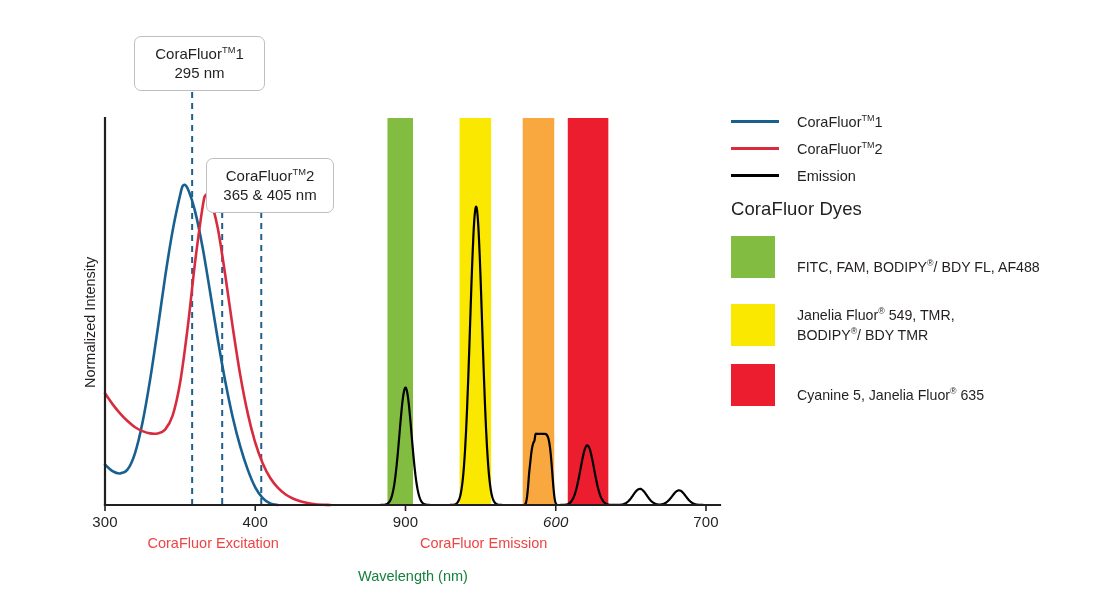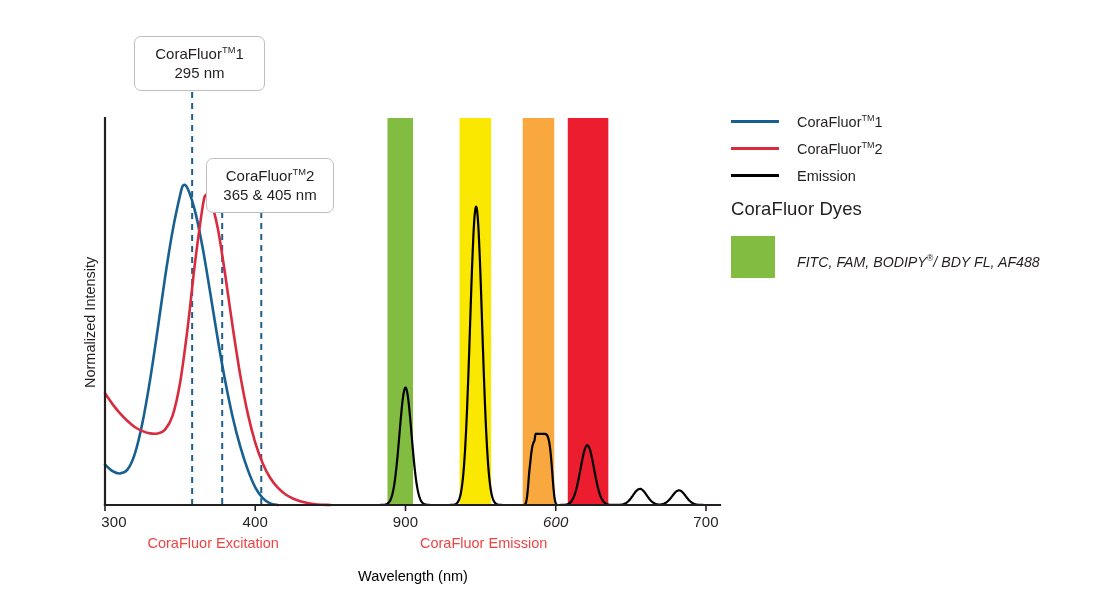--- a/index.html
+++ b/index.html
@@ -68,21 +68,21 @@
   .axis-caption {
     position: absolute;
     font-size: 14.5px;
     color: #ef4444;
     transform: translateX(-50%);
     white-space: nowrap;
   }
   .axis-title-x {
     position: absolute;
     font-size: 14.5px;
-    color: #000000;
+    color: #15803d;
     transform: translateX(-50%);
     white-space: nowrap;
   }
   .axis-title-y {
     position: absolute;
     font-size: 14.5px;
     color: #231f20;
     white-space: nowrap;
     transform-origin: 0 0;
     transform: rotate(-90deg);
@@ -135,23 +135,22 @@
   }
   .dyes-title {
     font-size: 18.5px;
     color: #231f20;
     margin-bottom: 16px;
     font-weight: normal;
     letter-spacing: 0.1px;
   }
   .dye-row {
     display: flex;
-    align-items: center;
+    align-items: flex-end;
     margin-bottom: 18px;
-    font-style: italic;
   }
   .dye-swatch {
     width: 44px;
     height: 42px;
     flex: 0 0 44px;
     margin-right: 22px;
   }
   .dye-label {
     font-size: 14.2px;
     color: #231f20;
@@ -191,21 +190,21 @@
           <line x1="105" y1="505" x2="105" y2="511" class="tick-line"></line>
           <line x1="255.25" y1="505" x2="255.25" y2="511" class="tick-line"></line>
           <line x1="405.5" y1="505" x2="405.5" y2="511" class="tick-line"></line>
           <line x1="555.75" y1="505" x2="555.75" y2="511" class="tick-line"></line>
           <line x1="706" y1="505" x2="706" y2="511" class="tick-line"></line>
         </g>
     </svg>
   </div>
 
   <div id="tick-labels">
-      <div class="tick-label" style="left: 105px; top: 513px; margin-left: 9px;">300</div>
+      <div class="tick-label" style="left: 105px; top: 513px;">300</div>
       <div class="tick-label" style="left: 255.25px; top: 513px;">400</div>
       <div class="tick-label" style="left: 405.5px; top: 513px;">900</div>
       <div class="tick-label" style="left: 555.75px; top: 513px; font-style: italic;">600</div>
       <div class="tick-label" style="left: 706px; top: 513px;">700</div>
     </div>
   <div id="axis-captions">
       <div class="axis-caption" style="left: 213.18px; top: 535px;">CoraFluor Excitation</div>
       <div class="axis-caption" style="left: 483.63px; top: 535px;">CoraFluor Emission</div>
     </div>
 
@@ -233,16 +232,24 @@
     </div>
   </div>
 
   <div class="dyes">
     <div class="dyes-title">CoraFluor Dyes</div>
     <div id="dye-rows">
         <div class="dye-row">
           <span class="dye-swatch" style="background: rgb(130, 189, 65);"></span>
           <div class="dye-label" style="padding-top: 11px;"><span>FITC, FAM, BODIPY<sup class="tm">®</sup>/ BDY FL, AF488</span></div>
         </div>
+        <div class="dye-row">
+          <span class="dye-swatch" style="background: rgb(251, 232, 0);"></span>
+          <div class="dye-label"><span>Janelia Fluor<sup class="tm">®</sup> 549, TMR,</span><span class="l2">BODIPY<sup class="tm">®</sup>/ BDY TMR</span></div>
+        </div>
+        <div class="dye-row">
+          <span class="dye-swatch" style="background: rgb(236, 29, 46);"></span>
+          <div class="dye-label" style="padding-top: 11px;"><span>Cyanine 5, Janelia Fluor<sup class="tm">®</sup> 635</span></div>
+        </div>
       </div>
   </div>
 
 </div>
 
 </body></html>

